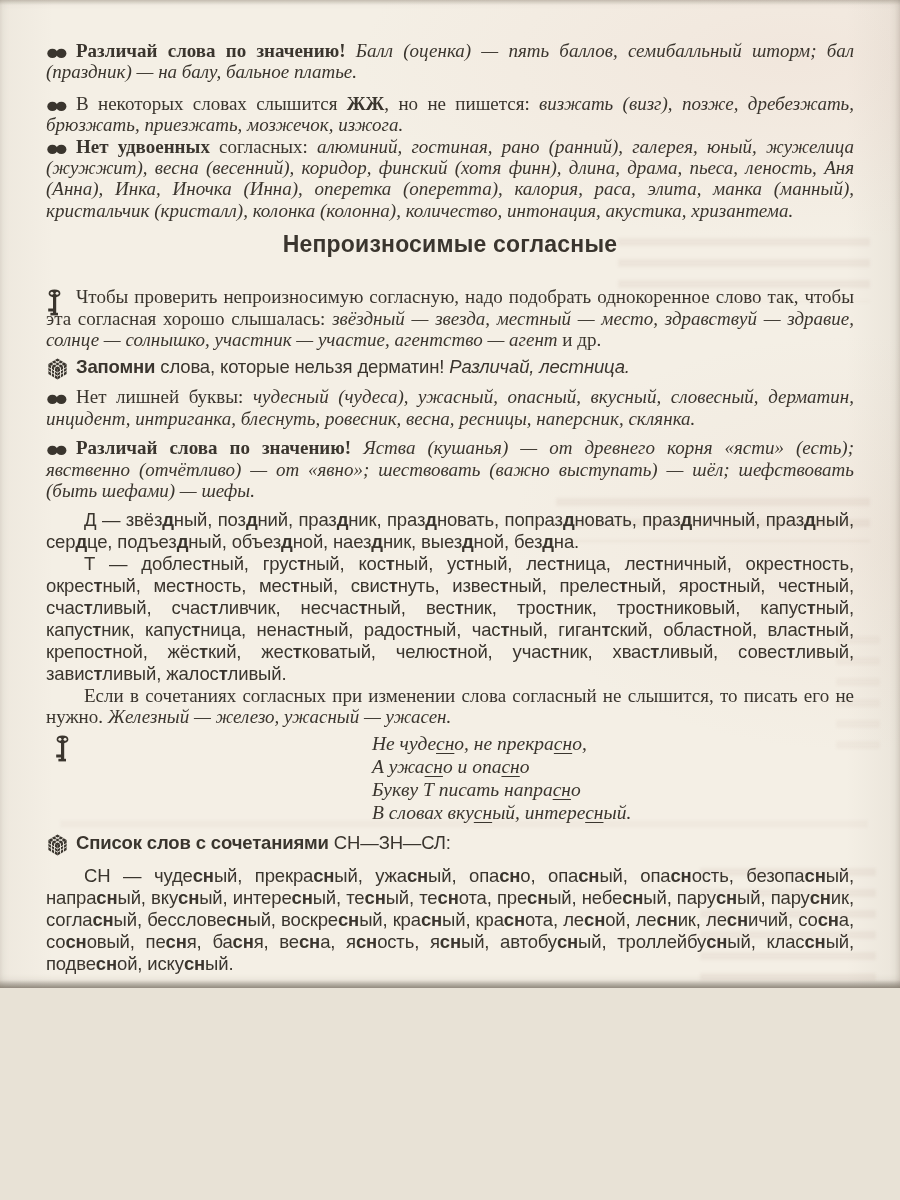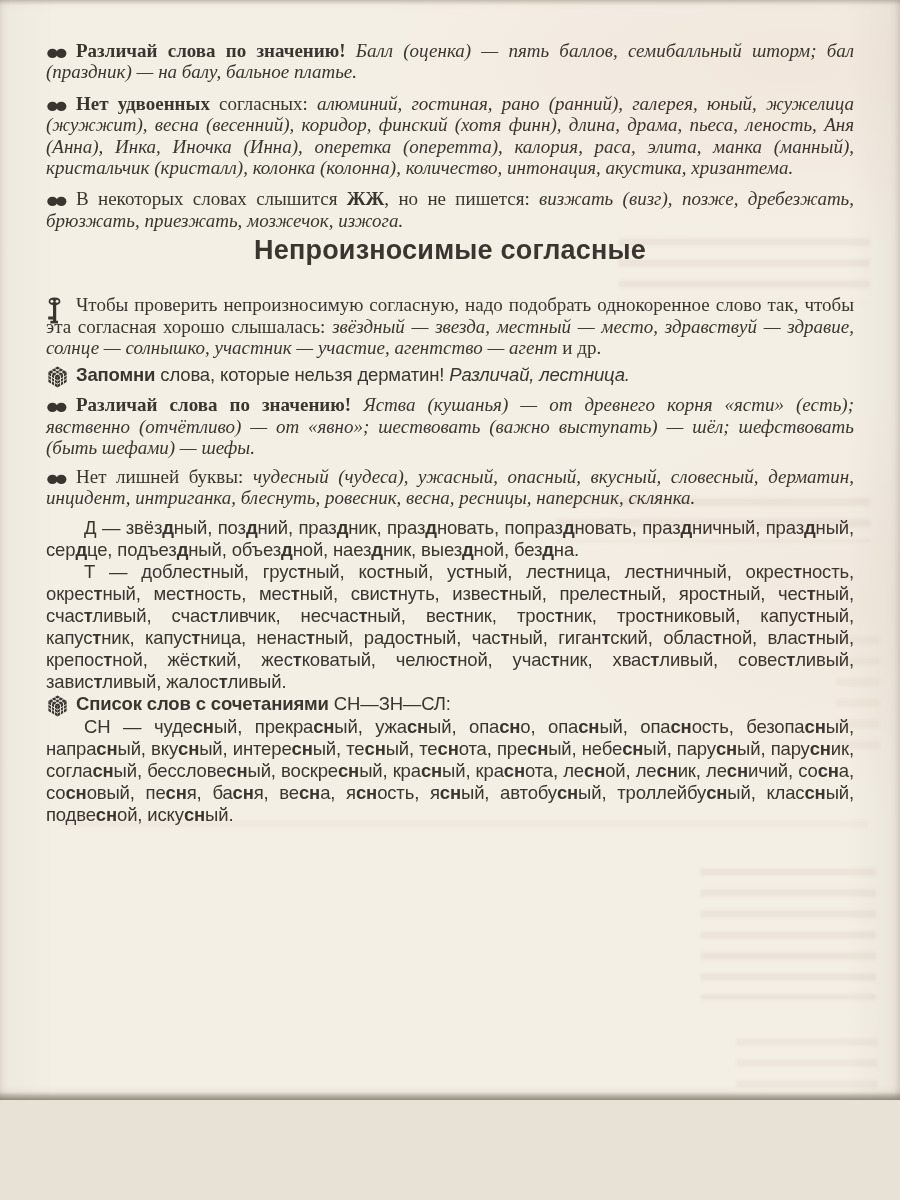--- a/index.html
+++ b/index.html
@@ -1,19 +1,19 @@
 <!DOCTYPE html>
 <html lang="ru" style="--paper: #f4efe5; --ink: #3a352e;"><head>
 <meta charset="utf-8">
 <style>
   :root{ --paper:#f4efe5; --ink:#3a352e; }
   html,body{margin:0;padding:0;}
   body{width:900px;height:1200px;background:#e8e2d6;}
   .page{
-    position:relative;width:900px;height:1100px;overflow:hidden;
+    position:relative;width:900px;height:988px;overflow:hidden;
     background:var(--paper);
     color:var(--ink);
   }
   .page .tint{
     position:absolute;inset:0;pointer-events:none;
     background:
       radial-gradient(620px 260px at 88% 6%, rgba(224,180,170,.14), transparent 70%),
       radial-gradient(500px 300px at 95% 55%, rgba(210,175,160,.10), transparent 70%),
       linear-gradient(90deg, rgba(120,105,90,.05), transparent 6%, transparent 94%, rgba(120,105,90,.08));
   }
@@ -41,35 +41,35 @@
   p{margin:0 0 10px 0;text-align:justify;}
   .serif{font-family:"Liberation Serif",serif;font-size:19px;line-height:21.4px;}
   .sans{font-family:"Liberation Sans",sans-serif;font-size:18.5px;line-height:22px;letter-spacing:-0.15px;}
   i{font-style:italic;}
   b{font-weight:bold;}
   .marker{position:relative;text-indent:30px;}
   .marker > .ic{position:absolute;left:1px;text-indent:0;}
   .indent{text-indent:38px;}
   .tight{margin-bottom:0;}
   h1,h2{font-family:"Liberation Sans",sans-serif;font-weight:bold;color:var(--ink);
-    text-align:center;font-size:27px;letter-spacing:.2px;}
+    text-align:center;font-size:23px;letter-spacing:.2px;}
   h1{margin:4px 0 9px 0;}
   h2{margin:9px 0 9px 0;}
   .ic{display:inline-block;vertical-align:baseline;color:var(--ink);}
   .ic.inf{top:8px;}
   .ic.key{top:2px;}
   .ic.cube{top:1px;}
   .poem{position:relative;margin:2px 0 8px 0;}
   .poem .ic.key{position:absolute;left:9px;top:2px;}
   .poem-lines{margin-left:326px;}
   .poem-lines div{font-family:"Liberation Serif",serif;font-style:italic;
     font-size:19.5px;line-height:23px;text-align:left;}
   u{text-decoration:underline;text-underline-offset:3px;text-decoration-thickness:1.3px;}
   .gap6{margin-bottom:6px;margin-top:28px;} .gap7{margin-bottom:7px;} .gap8{margin-bottom:8px;}
-  .gap5{margin-bottom:5px;} .gap1{margin-bottom:1px;}
+  .gap5{margin-bottom:5px;} .gap1{margin-bottom:11px;}
   .pagenum{position:absolute;left:58px;top:1140px;font-family:"Liberation Serif",serif;
     font-size:19px;color:var(--ink);}
 </style>
 </head>
 <body>
 
 <svg width="0" height="0" style="position:absolute" aria-hidden="true">
   <defs>
     <g id="ic-inf">
       <ellipse cx="5.4" cy="5.4" rx="5.1" ry="4.7" fill="currentColor"></ellipse>
@@ -119,37 +119,37 @@
   <div class="content">
 
     <p class="serif marker">
       <svg class="ic inf" style="top:8px" width="20" height="11" viewBox="0 0 20 11">
           <use href="#ic-inf"></use>
         </svg>
       <b>Различай слова по значению!</b>
       <i>Балл (оценка) — пять баллов, семибалльный шторм; бал (праздник) — на балу, бальное платье.</i>
     </p>
 
+    <p class="serif marker tight">
+      <svg class="ic inf" style="top:8px" width="20" height="11" viewBox="0 0 20 11">
+          <use href="#ic-inf"></use>
+        </svg>
+      <span>В некоторых словах слышится <b>ЖЖ</b>, но не пишется:</span>
+      <i>визжать (визг), позже, дребезжать, брюзжать, приезжать, мозжечок, изжога.</i>
+    </p>
+
     <p class="serif marker">
       <svg class="ic inf" style="top:8px" width="20" height="11" viewBox="0 0 20 11">
           <use href="#ic-inf"></use>
         </svg>
       <b>Нет удвоенных</b>
       <span>согласных:</span>
       <i>алюминий, гостиная, рано (ранний), галерея, юный, жужелица (жужжит), весна (весенний), коридор, финский (хотя финн), длина, драма, пьеса, леность, Аня (Анна), Инка, Иночка (Инна), оперетка (оперетта), калория, раса, элита, манка (манный), кристальчик (кристалл), колонка (колонна), количество, интонация, акустика, хризантема.</i>
     </p>
 
-    <p class="serif marker tight">
-      <svg class="ic inf" style="top:8px" width="20" height="11" viewBox="0 0 20 11">
-          <use href="#ic-inf"></use>
-        </svg>
-      <span>В некоторых словах слышится <b>ЖЖ</b>, но не пишется:</span>
-      <i>визжать (визг), позже, дребезжать, брюзжать, приезжать, мозжечок, изжога.</i>
-    </p>
-
     <h1>Непроизносимые согласные</h1>
 
 
     <p class="serif marker gap6">
       <svg class="ic key" style="top:3px" width="15" height="27" viewBox="0 0 15 27">
           <use href="#ic-key"></use>
         </svg>
       <span>Чтобы проверить непроизносимую согласную, надо подобрать однокоренное слово так, чтобы эта согласная хорошо слышалась:</span>
       <i>звёздный — звезда, местный — место, здравствуй — здравие, солнце — солнышко, участник — участие, агентство — агент</i>
       <span>и др.</span>
@@ -157,42 +157,57 @@
 
     <p class="sans marker gap8">
       <svg class="ic cube" style="top:2px" width="21" height="22" viewBox="0 0 21 22">
           <use href="#ic-cube"></use>
         </svg>
       <b>Запомни</b>
       <span>слова, которые нельзя дерматин!</span>
       <i>Различай, лестница.</i>
     </p>
 
+    <p class="serif marker gap8">
+      <svg class="ic inf" style="top:8px" width="20" height="11" viewBox="0 0 20 11">
+          <use href="#ic-inf"></use>
+        </svg>
+      <span>Нет лишней буквы:</span>
+      <i>чудесный (чудеса), ужасный, опасный, вкусный, словесный, дерматин, инцидент, интриганка, блеснуть, ровесник, весна, ресницы, наперсник, склянка.</i>
+    </p>
+
     <p class="serif marker gap7">
       <svg class="ic inf" style="top:8px" width="20" height="11" viewBox="0 0 20 11">
           <use href="#ic-inf"></use>
         </svg>
       <b>Различай слова по значению!</b>
       <i>Яства (кушанья) — от древнего корня «ясти» (есть); явственно (отчётливо) — от «явно»; шествовать (важно выступать) — шёл; шефствовать (быть шефами) — шефы.</i>
     </p>
 
-    <p class="serif marker gap8">
-      <svg class="ic inf" style="top:8px" width="20" height="11" viewBox="0 0 20 11">
-          <use href="#ic-inf"></use>
-        </svg>
-      <span>Нет лишней буквы:</span>
-      <i>чудесный (чудеса), ужасный, опасный, вкусный, словесный, дерматин, инцидент, интриганка, блеснуть, ровесник, весна, ресницы, наперсник, склянка.</i>
-    </p>
-
 
     <p class="sans indent tight">Д — звёз<b>д</b>ный, поз<b>д</b>ний, праз<b>д</b>ник, праз<b>д</b>новать, попраз<b>д</b>новать, праз<b>д</b>ничный, праз<b>д</b>ный, сер<b>д</b>це, подъез<b>д</b>ный, объез<b>д</b>ной, наез<b>д</b>ник, выез<b>д</b>ной, без<b>д</b>на.</p>
     <p class="sans indent tight">Т — доблес<b>т</b>ный, грус<b>т</b>ный, кос<b>т</b>ный, ус<b>т</b>ный, лес<b>т</b>ница, лес<b>т</b>ничный, окрес<b>т</b>ность, окрес<b>т</b>ный, мес<b>т</b>ность, мес<b>т</b>ный, свис<b>т</b>нуть, извес<b>т</b>ный, прелес<b>т</b>ный, ярос<b>т</b>ный, чес<b>т</b>ный, счас<b>т</b>ливый, счас<b>т</b>ливчик, несчас<b>т</b>ный, вес<b>т</b>ник, трос<b>т</b>ник, трос<b>т</b>никовый, капус<b>т</b>ный, капус<b>т</b>ник, капус<b>т</b>ница, ненас<b>т</b>ный, радос<b>т</b>ный, час<b>т</b>ный, гиган<b>т</b>ский, облас<b>т</b>ной, влас<b>т</b>ный, крепос<b>т</b>ной, жёс<b>т</b>кий, жес<b>т</b>коватый, челюс<b>т</b>ной, учас<b>т</b>ник, хвас<b>т</b>ливый, совес<b>т</b>ливый, завис<b>т</b>ливый, жалос<b>т</b>ливый.</p>
 
 
-
+    <p class="serif indent gap5">
+      <span>Если в сочетаниях согласных при изменении слова согласный не слышится, то писать его не нужно.</span>
+      <i>Железный — железо, ужасный — ужасен.</i>
+    </p>
+
+    <div class="poem">
+      <svg class="ic key" width="15" height="29" viewBox="0 0 15 27">
+          <use href="#ic-key"></use>
+        </svg>
+      <div class="poem-lines">
+        <div>Не чуде<u>сн</u>о, не прекра<u>сн</u>о,</div>
+        <div>А ужа<u>сн</u>о и опа<u>сн</u>о</div>
+        <div>Букву Т писать напра<u>сн</u>о</div>
+        <div>В словах вку<u>сн</u>ый, интере<u>сн</u>ый.</div>
+      </div>
+    </div>
 
     <p class="sans marker gap1">
       <svg class="ic cube" style="top:2px" width="21" height="22" viewBox="0 0 21 22">
           <use href="#ic-cube"></use>
         </svg>
       <b>Список слов с сочетаниями</b>
       <span>СН—ЗН—СЛ:</span>
     </p>
 
     <p class="sans indent tight">СН — чуде<b>сн</b>ый, прекра<b>сн</b>ый, ужа<b>сн</b>ый, опа<b>сн</b>о, опа<b>сн</b>ый, опа<b>сн</b>ость, безопа<b>сн</b>ый, напра<b>сн</b>ый, вку<b>сн</b>ый, интере<b>сн</b>ый, те<b>сн</b>ый, те<b>сн</b>ота, пре<b>сн</b>ый, небе<b>сн</b>ый, пару<b>сн</b>ый, пару<b>сн</b>ик, согла<b>сн</b>ый, бесслове<b>сн</b>ый, воскре<b>сн</b>ый, кра<b>сн</b>ый, кра<b>сн</b>ота, ле<b>сн</b>ой, ле<b>сн</b>ик, ле<b>сн</b>ичий, со<b>сн</b>а, со<b>сн</b>овый, пе<b>сн</b>я, ба<b>сн</b>я, ве<b>сн</b>а, я<b>сн</b>ость, я<b>сн</b>ый, автобу<b>сн</b>ый, троллейбу<b>сн</b>ый, клас<b>сн</b>ый, подве<b>сн</b>ой, иску<b>сн</b>ый.</p>

